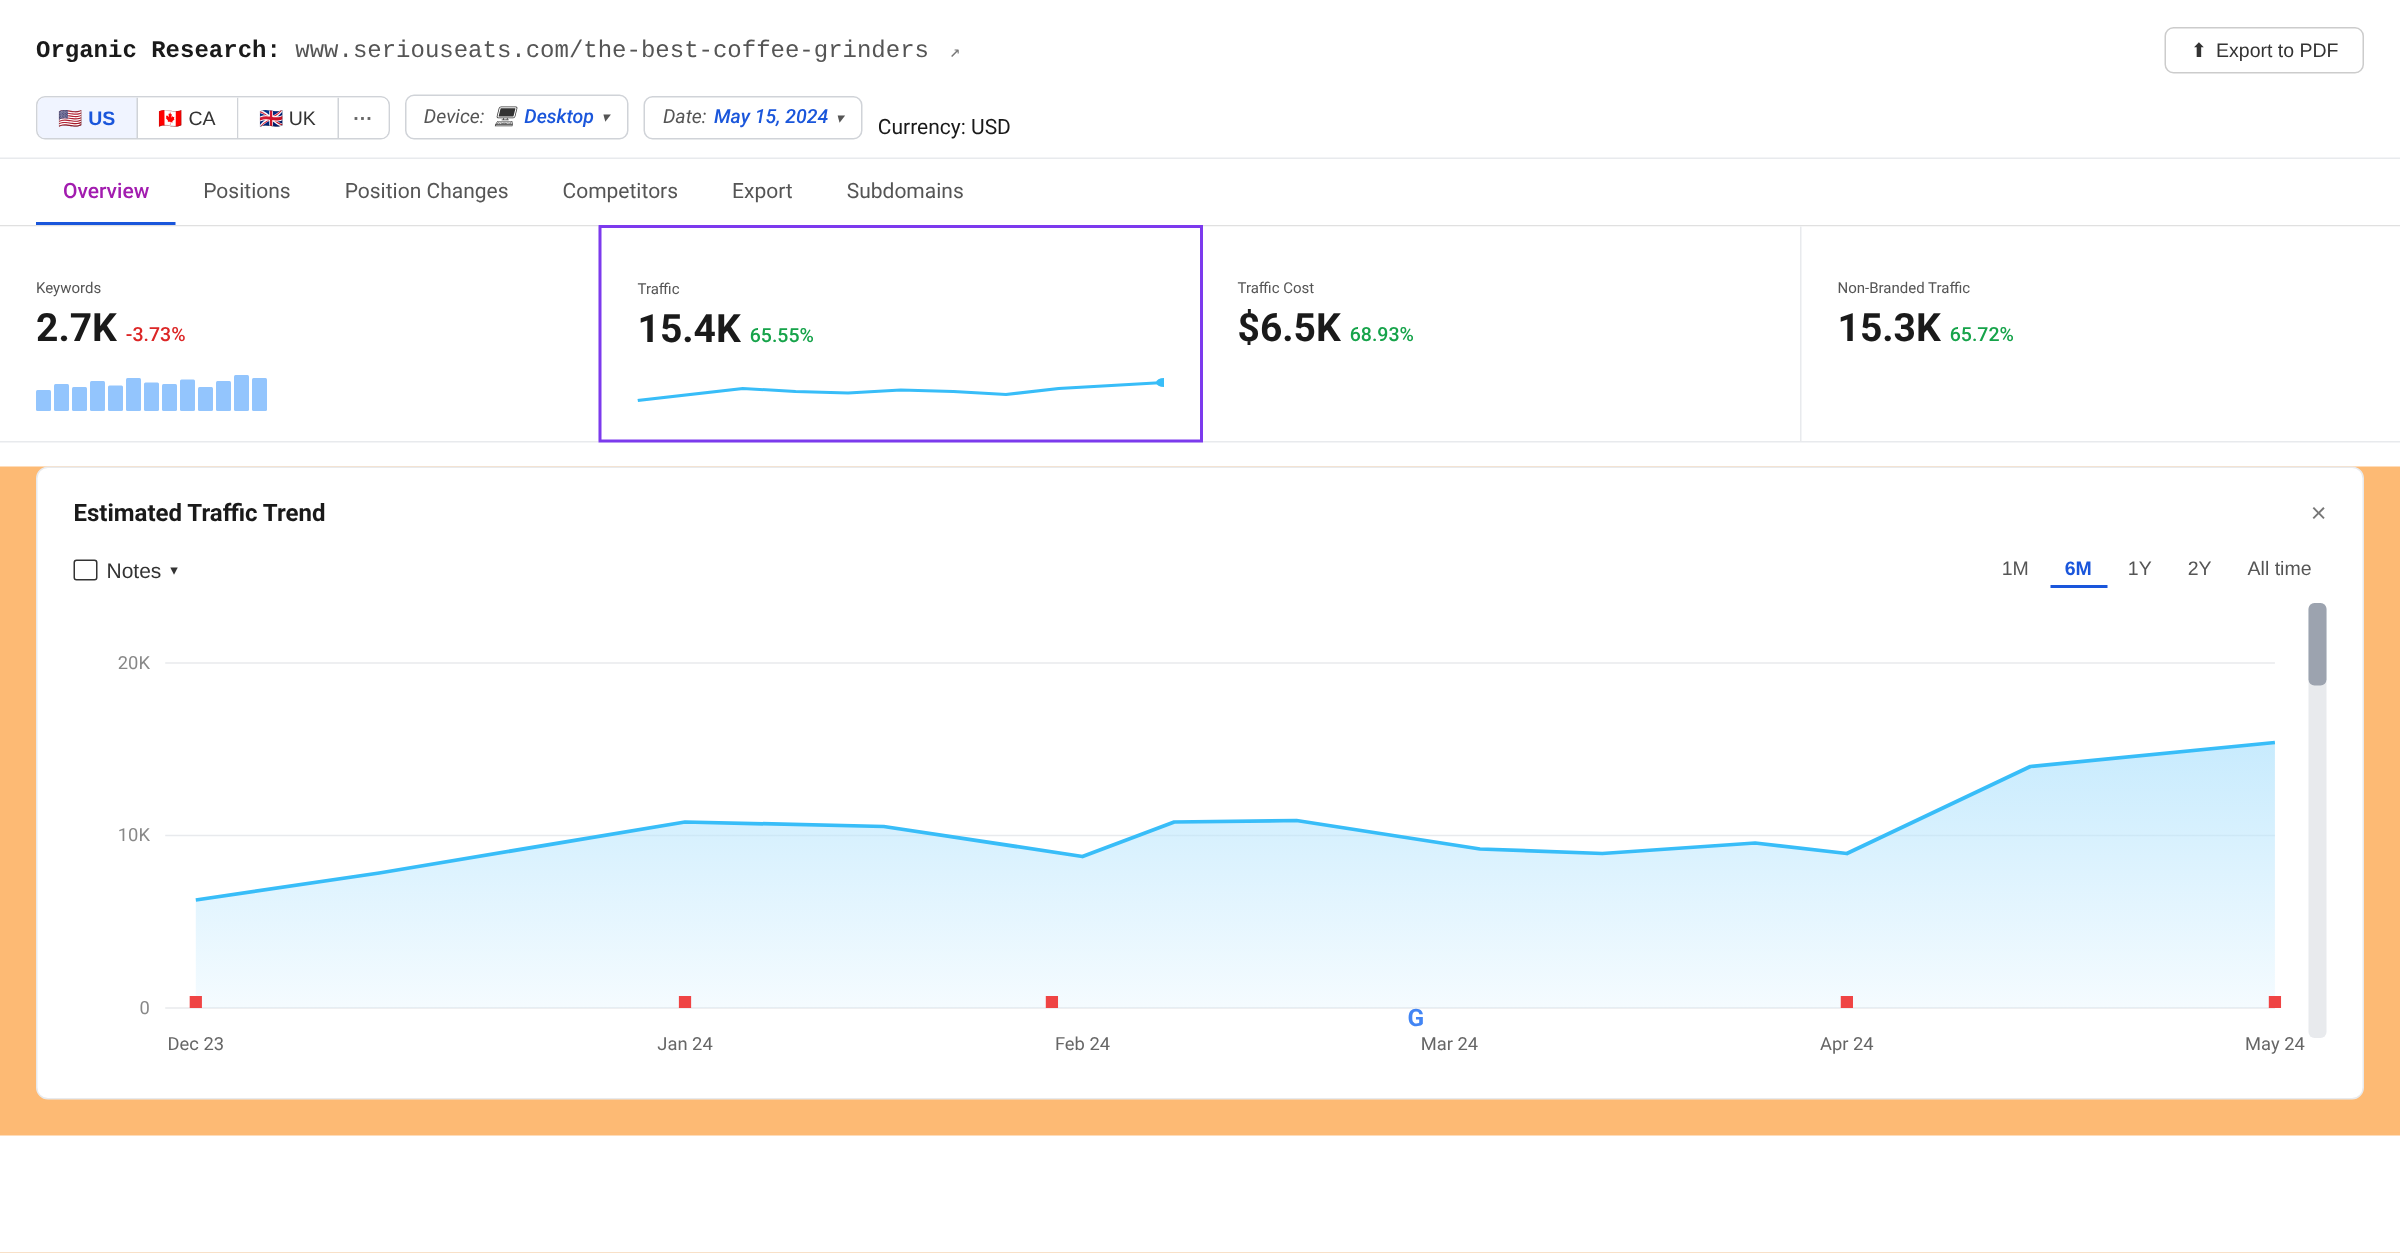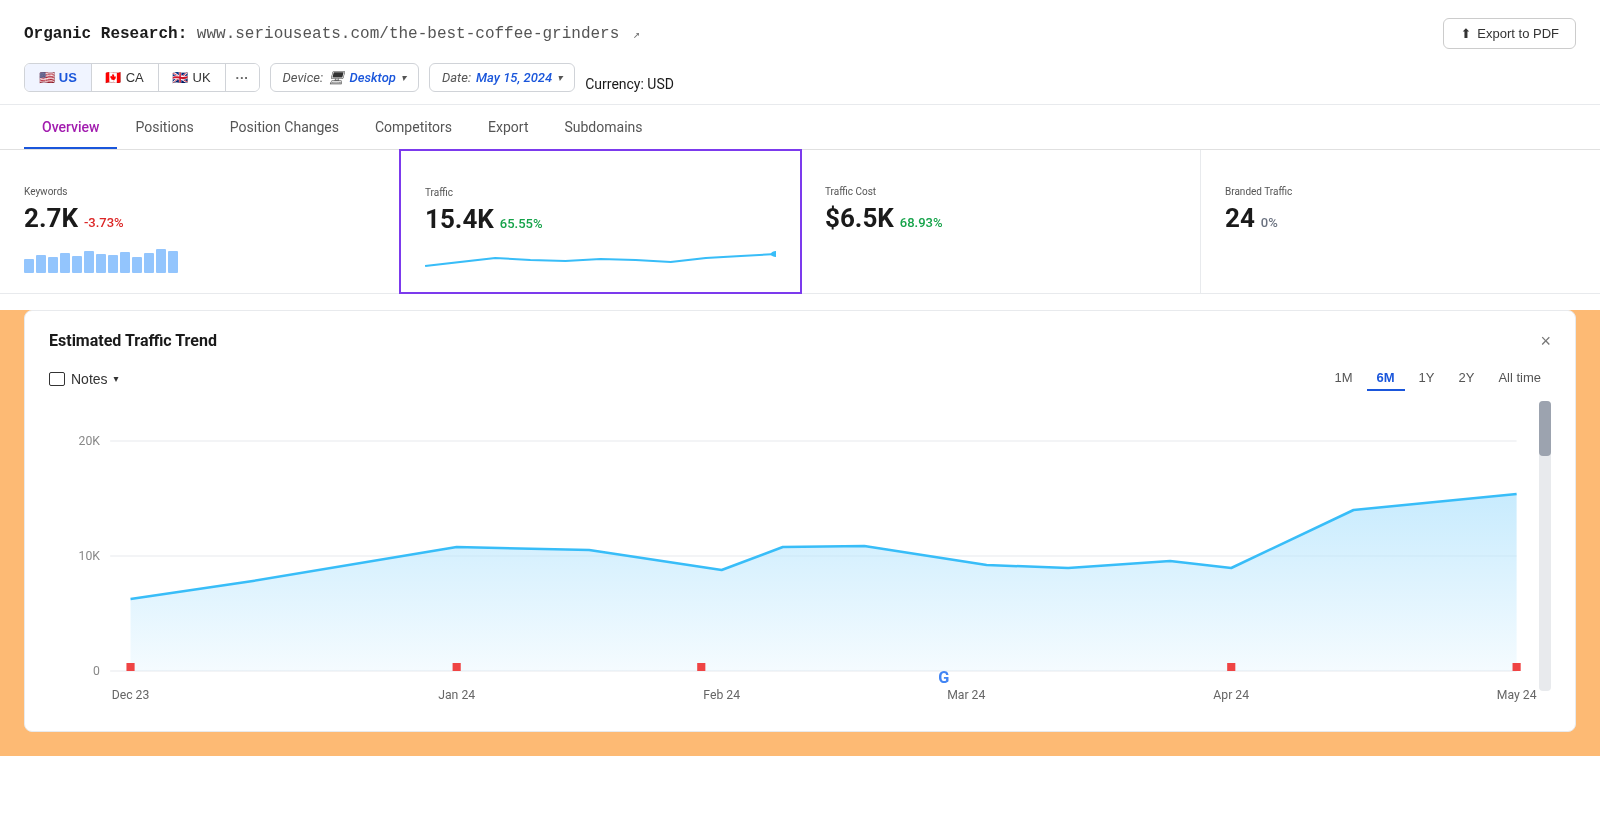--- a/index.html
+++ b/index.html
@@ -169,29 +169,29 @@
 
     <div class="metric-card">
       <div class="metric-label">Traffic Cost</div>
       <div class="metric-value">
         <span>$6.5K</span>
         <span class="metric-change positive">68.93%</span>
       </div>
       <div style="height:30px"></div>
     </div>
 
+
     <div class="metric-card">
-      <div class="metric-label">Branded Traffic</div>
-      <div class="metric-value">
-        <span>24</span>
-        <span class="metric-change neutral">0%</span>
+      <div class="metric-label">Non-Branded Traffic</div>
+      <div class="metric-value">
+        <span>15.3K</span>
+        <span class="metric-change positive">65.72%</span>
       </div>
       <div style="height:30px"></div>
     </div>
-
   </div>
 
   <div class="main-content">
     <div class="chart-section">
       <div class="chart-header">
         <span class="chart-title">Estimated Traffic Trend</span>
         <button class="close-btn">×</button>
       </div>
 
       <div class="chart-controls">

